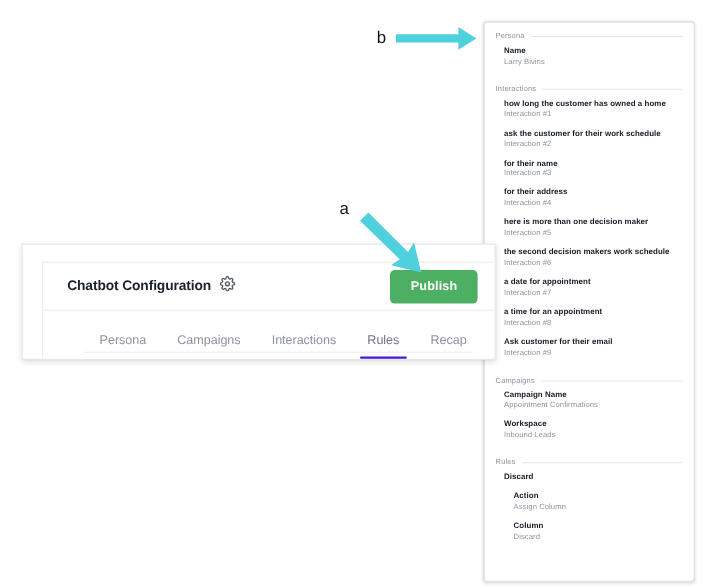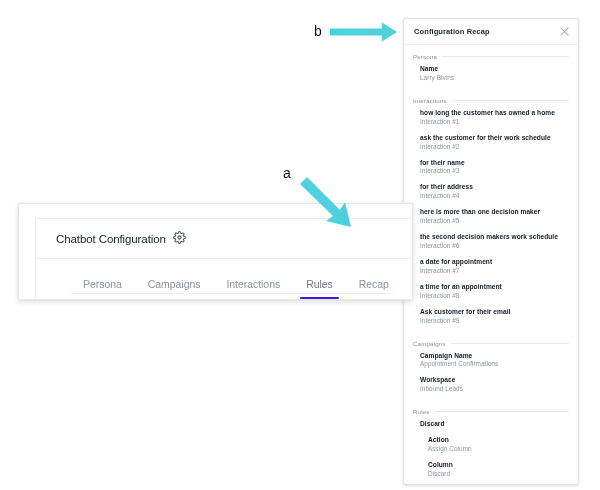--- a/index.html
+++ b/index.html
@@ -141,21 +141,21 @@
   .card-titlebar {
     height: 40px;
     display: flex;
     align-items: center;
     padding: 0 14px 0 20px;
     border-bottom: 1px solid #edeef0;
     box-sizing: border-box;
   }
   .card-title {
     font-size: 11.5px;
-    font-weight: normal;
+    font-weight: bold;
     color: #1a2030;
     letter-spacing: -.1px;
   }
   .gear-icon {
     margin-left: 7px;
     display: block;
     color: #2b3040;
     opacity: .82;
   }
   .spacer { flex: 1 1 auto; }
@@ -234,24 +234,20 @@
 </svg>
 
 <div class="annot-letter" id="annot-a-letter">a</div>
 <svg class="annot-arrow" id="annot-a-arrow" width="56" height="56" viewBox="0 0 56 56">
   <path d="M2 9 L9 2 L42 35 L47 27 L53 52 L28 46 L35 41 Z" fill="#4fd0dd"></path>
 </svg>
 
 <div id="recap-panel">
   <div id="recap-panel-scroll">
 
-    <div class="panel-header">
-      <span class="panel-title">Configuration Recap</span>
-      <span class="panel-close"></span>
-    </div>
 
     <div class="panel-body">
 
       <div class="section-head">
         <span class="sh-label">Persona</span>
         <span class="sh-rule"></span>
       </div>
       <div class="field">
         <div class="f-key">Name</div>
         <div class="f-val">Larry Bivins</div>
@@ -342,20 +338,21 @@
 
     <div class="card-titlebar">
       <span class="card-title">Chatbot Configuration</span>
       <span class="gear-icon">
         <svg width="13" height="13" viewBox="0 0 24 24" fill="none" stroke="currentColor" stroke-width="2">
           <circle cx="12" cy="12" r="3"></circle>
           <path d="M19.4 15a1.65 1.65 0 0 0 .33 1.82l.06.06a2 2 0 1 1-2.83 2.83l-.06-.06a1.65 1.65 0 0 0-1.82-.33 1.65 1.65 0 0 0-1 1.51V21a2 2 0 1 1-4 0v-.09a1.65 1.65 0 0 0-1.08-1.51 1.65 1.65 0 0 0-1.82.33l-.06.06a2 2 0 1 1-2.83-2.83l.06-.06a1.65 1.65 0 0 0 .33-1.82 1.65 1.65 0 0 0-1.51-1H3a2 2 0 1 1 0-4h.09a1.65 1.65 0 0 0 1.51-1.08 1.65 1.65 0 0 0-.33-1.82l-.06-.06a2 2 0 1 1 2.83-2.83l.06.06a1.65 1.65 0 0 0 1.82.33H9a1.65 1.65 0 0 0 1-1.51V3a2 2 0 1 1 4 0v.09a1.65 1.65 0 0 0 1 1.51 1.65 1.65 0 0 0 1.82-.33l.06-.06a2 2 0 1 1 2.83 2.83l-.06.06a1.65 1.65 0 0 0-.33 1.82V9a1.65 1.65 0 0 0 1.51 1H21a2 2 0 1 1 0 4h-.09a1.65 1.65 0 0 0-1.51 1z"></path>
         </svg>
       </span>
       <span class="spacer"></span>
+      <button class="publish-btn">Publish</button>
     </div>
 
     <div class="card-tabs">
       <div class="tab">Persona</div>
       <div class="tab">Campaigns</div>
       <div class="tab">Interactions</div>
       <div class="tab active">Rules</div>
       <div class="tab">Recap</div>
       <div class="tabs-rule"></div>
     </div>

